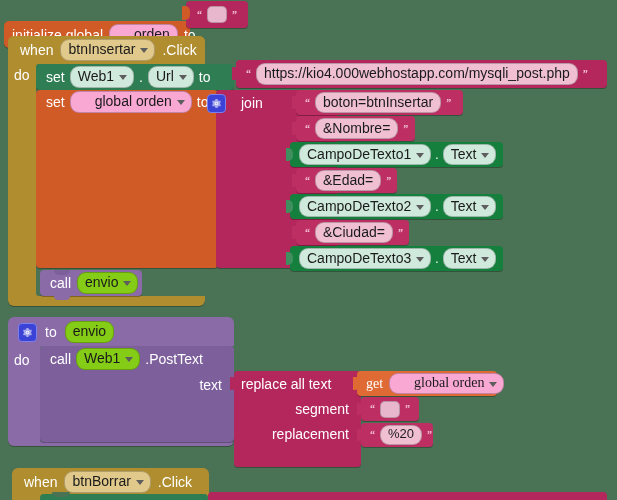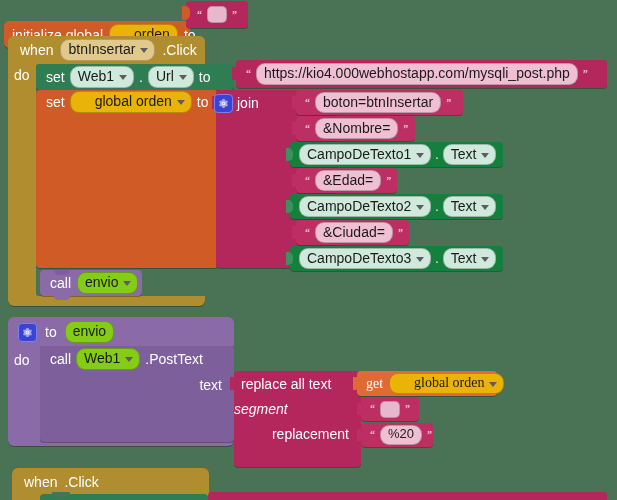--- a/index.html
+++ b/index.html
@@ -38,21 +38,21 @@
   .c-orange{background:#d15b27;}
   .c-orange-l{background:#e06a33;}
   .c-pink{background:#b3275c;}
   .c-pink2{background:#bd2e63;}
   .c-green{background:#15803d;}
   .c-green2{background:#2f7d52;}
   .c-purple{background:#8a6ba8;}
   .c-purple2{background:#7d5f9c;}
 
   .f-gold{background:#e0c98a;}
-  .f-orange{background:#eab308;padding-left:24px;}
+  .f-orange{background:#f9a8d4;padding-left:24px;}
   .f-pink{background:#f0c0d2;}
   .f-green{background:#cfeadc;}
   .f-purple{background:#84cc16;}
 
   .shadow{box-shadow:0 1px 0 rgba(0,0,0,.28);}
 
   
   .q{color:#f3c3d6;font-size:10px;font-weight:bold;font-family:"Liberation Serif",serif;line-height:1;}
 
   
@@ -143,21 +143,21 @@
       <span class="fld f-orange">
         <span>global orden</span>
         <span class="caret"></span>
       </span>
       <span class="lbl">to</span>
     </div>
   </div>
 
   <div class="blk c-pink shadow" style="left:216px;top:90px;width:121px;height:178px;border-radius:4px;"></div>
   <div class="blk" style="left:212px;top:96px;width:7px;height:13px;background:#b3275c;border-radius:0 5px 5px 0;"></div>
-  <div class="row" style="position:absolute;left:214px;top:92px;height:22px;gap:4px;">
+  <div class="row" style="position:absolute;left:207px;top:92px;height:22px;gap:15px;">
     <span class="gear">
       <svg width="11" height="11" viewBox="0 0 24 24" aria-hidden="true">
         <path fill="#ffffff" d="M12 8a4 4 0 1 0 0 8 4 4 0 0 0 0-8zm0 6.2A2.2 2.2 0 1 1 12 9.8a2.2 2.2 0 0 1 0 4.4z"></path>
         <path fill="#ffffff" d="M20 12c0-.6-.06-1.1-.16-1.6l2-1.5-2-3.4-2.3 1a7.9 7.9 0 0 0-2.8-1.6L14.4 2H9.6l-.34 2.9a7.9 7.9 0 0 0-2.8 1.6l-2.3-1-2 3.4 2 1.5c-.1.5-.16 1-.16 1.6s.06 1.1.16 1.6l-2 1.5 2 3.4 2.3-1a7.9 7.9 0 0 0 2.8 1.6l.34 2.9h4.8l.34-2.9a7.9 7.9 0 0 0 2.8-1.6l2.3 1 2-3.4-2-1.5c.1-.5.16-1 .16-1.6z" opacity=".55"></path>
       </svg>
     </span>
     <span class="lbl">join</span>
   </div>
 
   <div class="blk c-pink2 shadow" style="left:296px;top:90px;width:167px;height:25px;border-radius:4px;">
@@ -280,21 +280,21 @@
     </div>
     <div style="position:absolute;right:12px;top:30px;">
       <span class="lbl">text</span>
     </div>
   </div>
 
   <div class="blk c-pink shadow" style="left:234px;top:371px;width:127px;height:96px;border-radius:4px;">
     <div class="row" style="height:25px;padding-left:7px;">
       <span class="lbl">replace all text</span>
     </div>
-    <div class="row" style="height:25px;justify-content:flex-start;padding-right:12px;font-style:italic;">
+    <div class="row" style="height:25px;justify-content:flex-end;padding-right:12px;">
       <span class="lbl">segment</span>
     </div>
     <div class="row" style="height:25px;justify-content:flex-end;padding-right:12px;">
       <span class="lbl">replacement</span>
     </div>
   </div>
   <div class="blk" style="left:230px;top:377px;width:7px;height:13px;background:#b3275c;border-radius:0 5px 5px 0;"></div>
 
   <div class="blk c-orange-l shadow" style="left:357px;top:371px;width:140px;height:25px;border-radius:4px;font-family:Liberation Serif, serif;">
     <div class="row" style="height:25px;padding-left:9px;gap:6px;">
@@ -321,20 +321,24 @@
       <span class="q">“</span>
       <span class="fld f-pink plain" style="font-size:13px;">%20</span>
       <span class="q">”</span>
     </div>
   </div>
   <div class="blk" style="left:357px;top:429px;width:7px;height:12px;background:#bd2e63;border-radius:0 5px 5px 0;"></div>
 
   <div class="blk c-gold shadow" style="left:12px;top:468px;width:197px;height:32px;border-radius:6px 6px 0 0;">
     <div class="row" style="height:28px;padding-left:12px;gap:7px;">
       <span class="lbl">when</span>
+      <span class="fld f-gold">
+        <span>btnBorrar</span>
+        <span class="caret"></span>
+      </span>
       <span class="lbl">.Click</span>
     </div>
   </div>
 
   <div class="blk c-green2" style="left:40px;top:494px;width:168px;height:6px;border-radius:4px 4px 0 0;"></div>
   <div class="blk c-pink" style="left:208px;top:492px;width:399px;height:8px;border-radius:4px 4px 0 0;"></div>
   <div class="blk" style="left:52px;top:492px;width:18px;height:5px;background:#4a7254;border-radius:0 0 7px 7px;"></div>
 
 </div>
 

